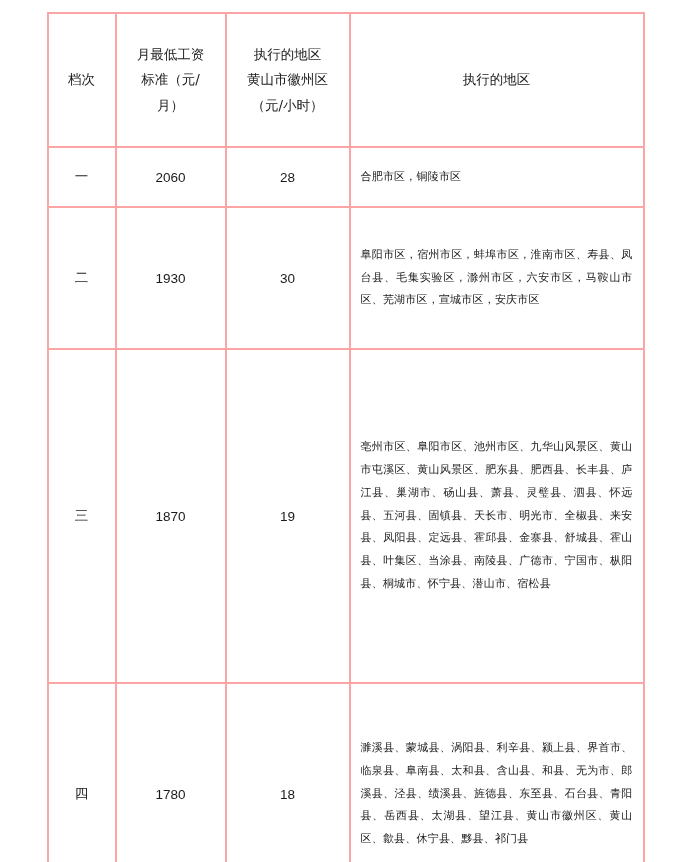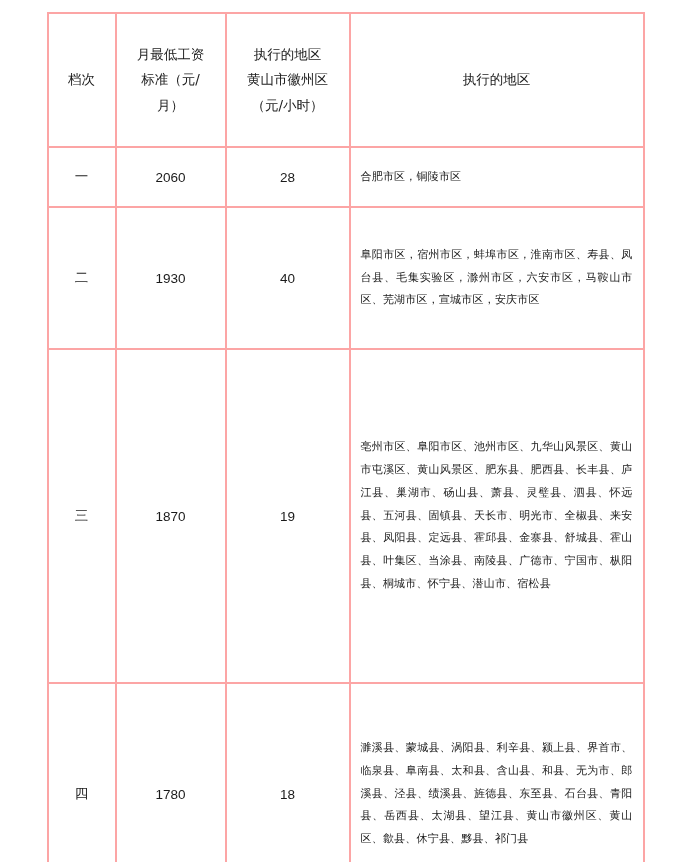--- a/index.html
+++ b/index.html
@@ -107,21 +107,21 @@
     <tbody>
       <tr class="r1">
         <td class="level">一</td>
         <td class="monthly">2060</td>
         <td class="hourly">28</td>
         <td class="region">合肥市区，铜陵市区</td>
       </tr>
       <tr class="r2">
         <td class="level">二</td>
         <td class="monthly">1930</td>
-        <td class="hourly">40</td>
+        <td class="hourly">30</td>
         <td class="region">阜阳市区，宿州市区，蚌埠市区，淮南市区、寿县、凤台县、毛集实验区，滁州市区，六安市区，马鞍山市区、芜湖市区，宣城市区，安庆市区</td>
       </tr>
       <tr class="r3">
         <td class="level">三</td>
         <td class="monthly">1870</td>
         <td class="hourly">19</td>
         <td class="region">亳州市区、阜阳市区、池州市区、九华山风景区、黄山市屯溪区、黄山风景区、肥东县、肥西县、长丰县、庐江县、巢湖市、砀山县、萧县、灵璧县、泗县、怀远县、五河县、固镇县、天长市、明光市、全椒县、来安县、凤阳县、定远县、霍邱县、金寨县、舒城县、霍山县、叶集区、当涂县、南陵县、广德市、宁国市、枞阳县、桐城市、怀宁县、潜山市、宿松县</td>
       </tr>
       <tr class="r4">
         <td class="level">四</td>

